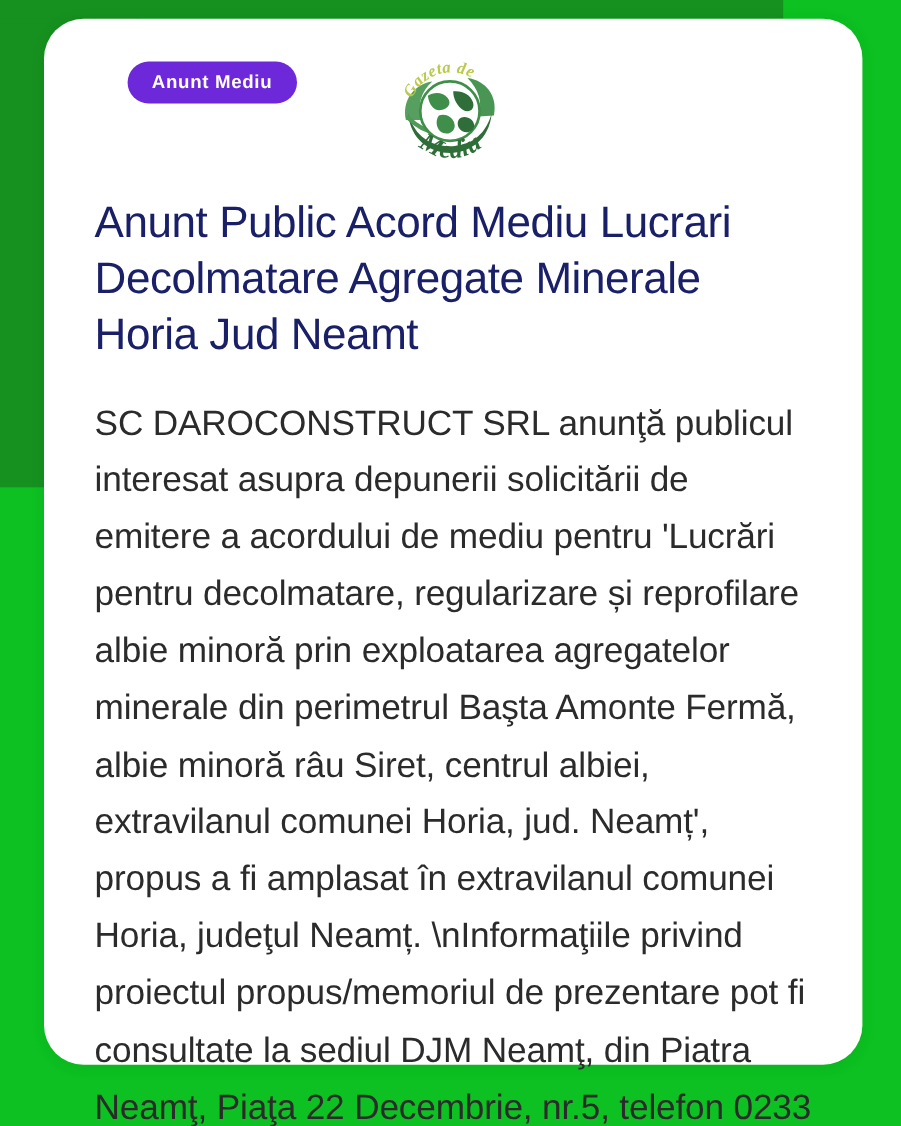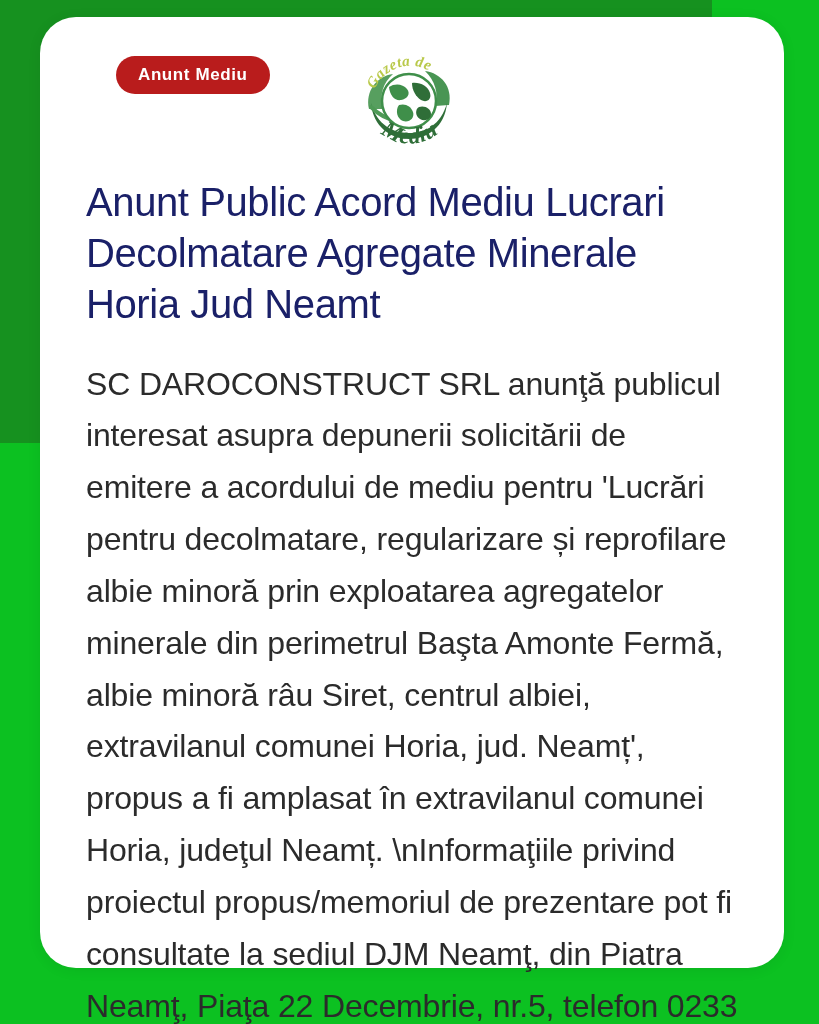--- a/index.html
+++ b/index.html
@@ -58,21 +58,21 @@
   .header-row {
     position: relative;
     height: 112px;
   }
 
   .badge {
     position: absolute;
     left: 30px;
     top: 13px;
     display: inline-block;
-    background: #b91c1c;
+    background: #6d28d9;
     color: #ffffff;
     font-size: 17px;
     font-weight: bold;
     letter-spacing: 0.6px;
     padding: 10px 22px 11px 22px;
     border-radius: 22px;
     line-height: 1;
     white-space: nowrap;
   }
 

